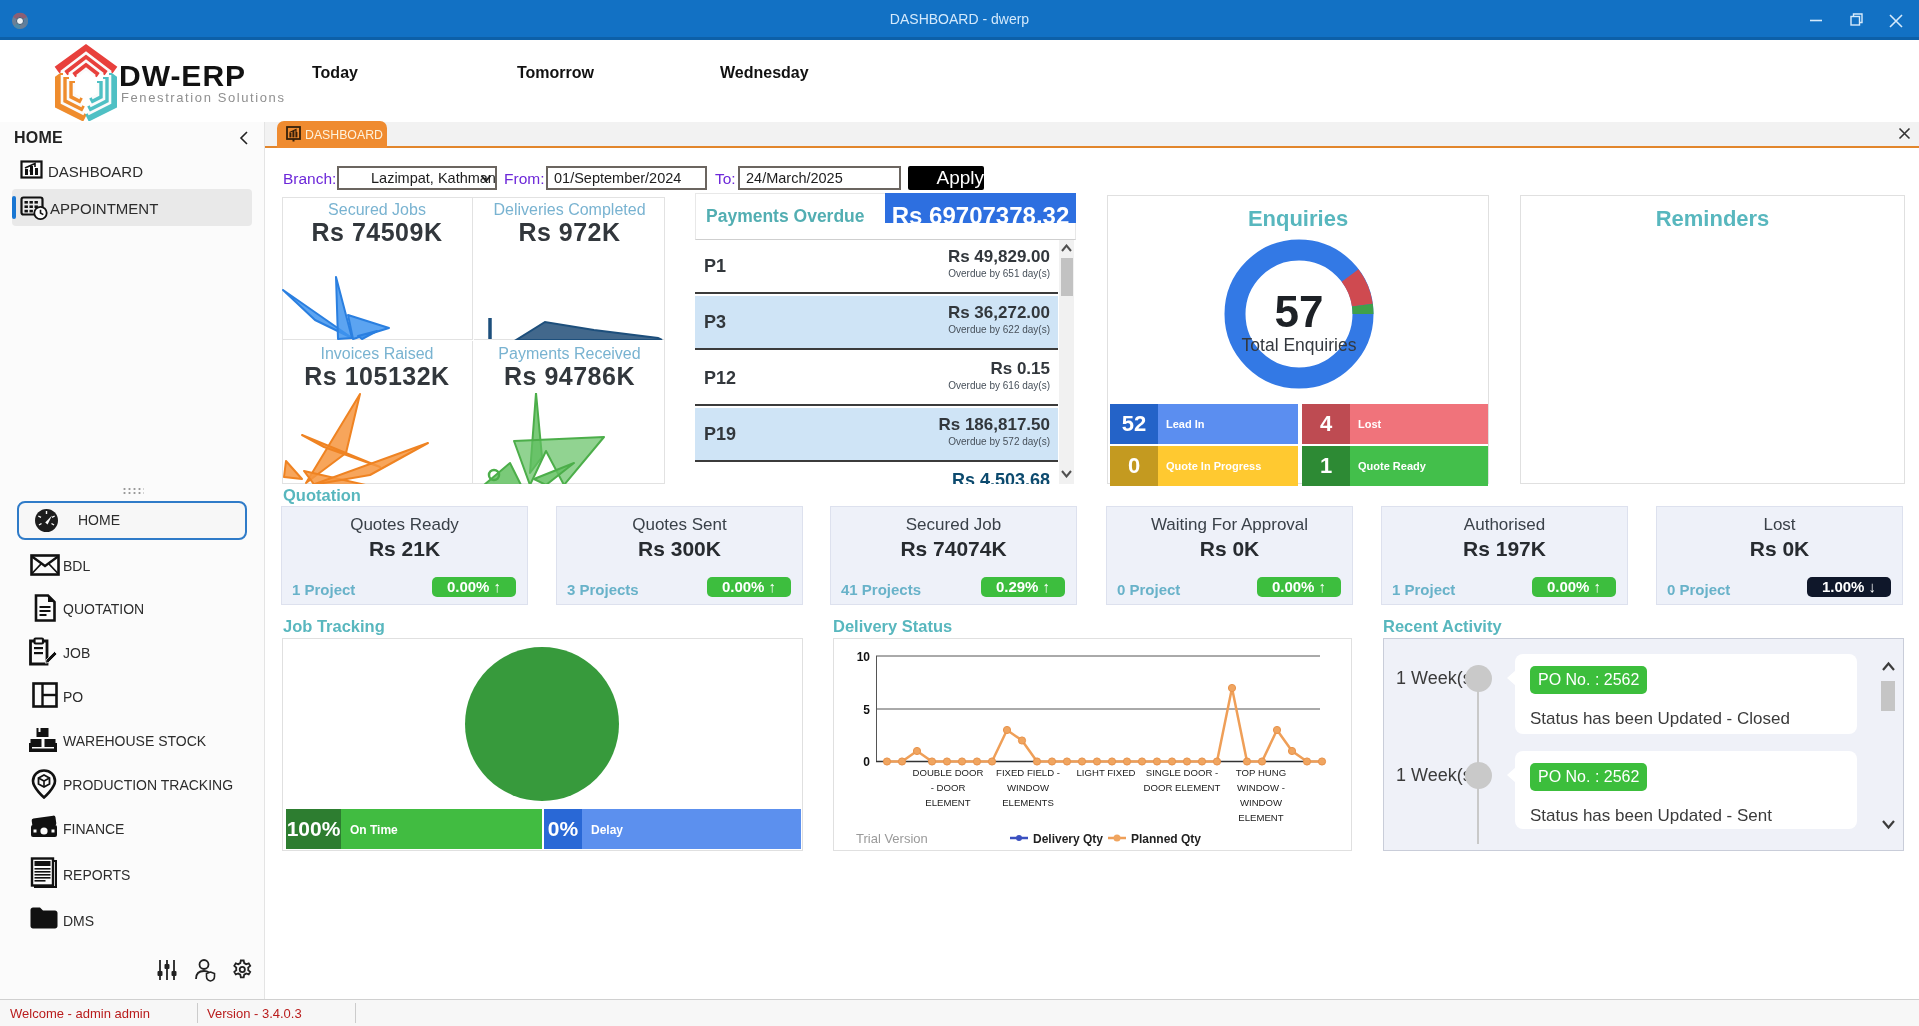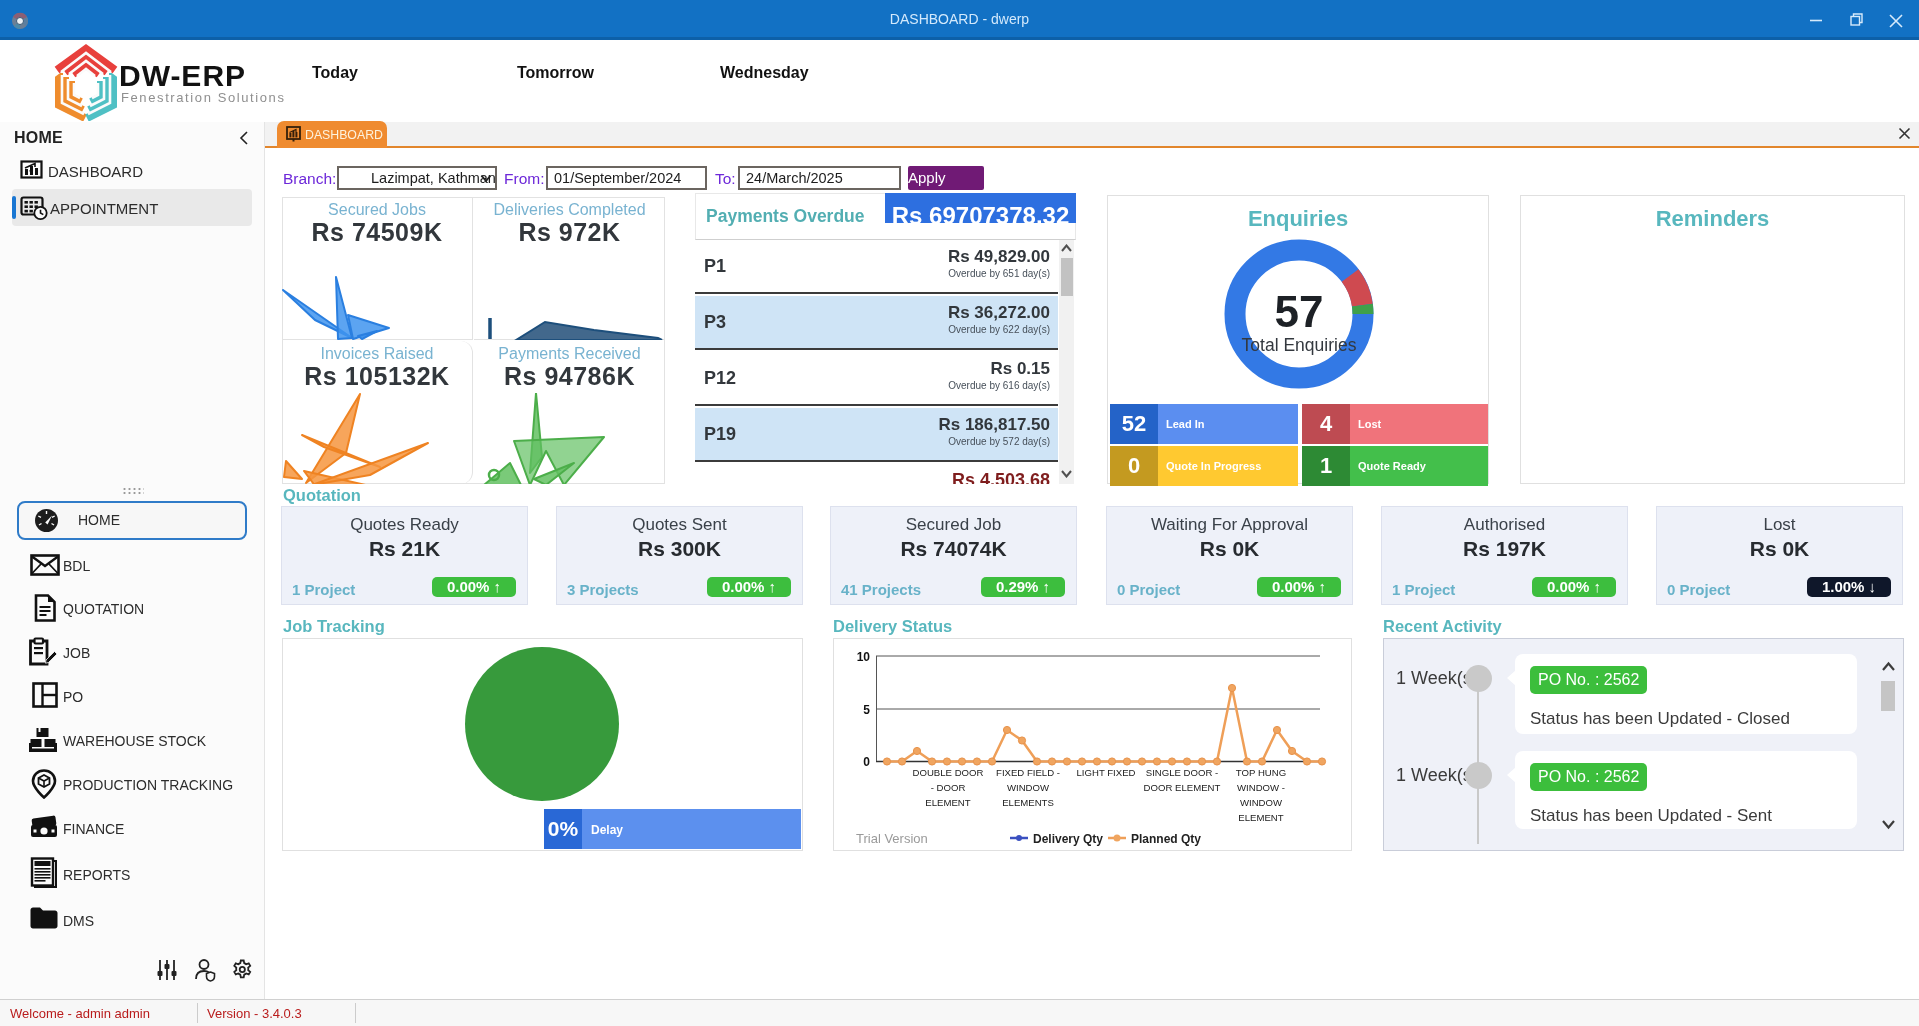--- a/index.html
+++ b/index.html
@@ -31,21 +31,21 @@
 .sdiv { position:absolute; top:3px; width:1px; height:20px; background:#cccccc; }
 
 
 #main { left:265px; top:122px; width:1654px; height:877px; background:#fff; }
 #tabstrip { left:265px; top:122px; width:1654px; height:26px; background:#f2f2f2; border-bottom:2px solid #e2862c; }
 #tab { left:277px; top:121px; width:110px; height:27px; background:#ef8b30; border-radius:7px 7px 0 0; color:#fdf2dd; font-size:12.3px; }
 
 
 .flabel { font-size:15.5px; color:#6d28d9; top:170px; }
 .finput { border:2px solid #6b6560; height:24px; white-space:nowrap; overflow:hidden; font-size:14.5px; color:#1d1d1d; background:#fff; top:166px; padding:0 6px; line-height:21px;}
-#applybtn { left:908px; top:166px; width:76px; height:24px; background:#701a75; color:#fff; font-size:15px; text-align:left; line-height:24px; border-radius:2px;}
+#applybtn { left:908px; top:166px; width:76px; height:24px; background:#000000; color:#fff; font-size:19px; text-align:right; line-height:24px; border-radius:2px;}
 
 
 #kpigrid { left:282px; top:197px; width:383px; height:287px; border:1px solid #e2e2e2; }
 .kpi { position:absolute; width:191px; height:143px; }
 .kpi .t { width:100%; text-align:center; position:absolute; top:4px; font-size:16px; color:#79b3d1; }
 .kpi .v { width:100%; text-align:center; position:absolute; top:21px; font-size:25px; font-weight:bold; color:#32373c; letter-spacing:0.5px;}
 #payhead-t { left:706px; top:206px; font-size:17.5px; font-weight:bold; color:#52aeb2; }
 #paybadge { left:885px; top:193px; width:191px; height:30px; background:#2d6fe0; color:#fff; font-weight:bold; font-size:24px; text-align:center; line-height:46px; }
 .payrow { position:absolute; left:695px; width:363px; height:54px; border-bottom:2px solid #3b3b3b; }
 .payrow .pname { position:absolute; left:9px; top:16px; font-size:18px; font-weight:bold; color:#32373c; }
@@ -344,21 +344,21 @@
   </svg>
 </div>
 <div class="abs kpi" style="left:474px;top:197px;border-bottom:1px solid #e2e2e2;">
   <div class="t">Deliveries Completed</div>
     <div class="v">Rs 972K</div>
   <svg class="abs" style="left:0;top:55px;" width="190" height="88" viewBox="0 0 190 88">
     <line x1="16" y1="66" x2="16" y2="87" stroke="#1d4f7c" stroke-width="3.5"></line>
     <path d="M42 88 L71 70 L120 78 L184 86 L188 88 Z" fill="#42688c" stroke="#1d4f7c" stroke-width="2"></path>
   </svg>
 </div>
-<div class="abs kpi" style="left:282px;top:341px;border-right:1px solid #e2e2e2;border-radius:12px;">
+<div class="abs kpi" style="left:282px;top:341px;border-right:1px solid #e2e2e2;">
   <div class="t">Invoices Raised</div>
     <div class="v">Rs 105132K</div>
   <svg class="abs" style="left:0;top:52px;" width="191" height="91" viewBox="0 0 191 91">
     <g fill="#f6953e" fill-opacity="0.85" stroke="#ef8322" stroke-width="2" stroke-linejoin="round">
       <path d="M78 1 L24 90 L64 60 Z"></path>
       <path d="M20 42 L98 74 L42 54 Z"></path>
       <path d="M22 78 L88 93 L34 94 Z"></path>
       <path d="M30 92 L146 50 L88 82 Z"></path>
       <path d="M4 68 L20 86 L2 84 Z"></path>
     </g>
@@ -395,21 +395,21 @@
   <div class="pname">P12</div>
     <div class="pamt">Rs 0.15</div>
     <div class="pdue">Overdue by 616 day(s)</div>
 </div>
 <div class="abs payrow bluerow" style="top:408px;">
   <div class="pname">P19</div>
     <div class="pamt">Rs 186,817.50</div>
     <div class="pdue">Overdue by 572 day(s)</div>
 </div>
 <div class="abs" style="left:695px;top:464px;width:363px;height:20px;overflow:hidden;">
-  <div style="position:absolute;right:8px;top:6px;font-size:18px;font-weight:bold;color:#7f1d1d;margin-left:45px;">Rs 4,503.68</div>
+  <div style="position:absolute;right:8px;top:6px;font-size:18px;font-weight:bold;color:#0c4a6e;margin-left:45px;">Rs 4,503.68</div>
 </div>
 
 <div class="abs" style="left:1059px;top:240px;width:15px;height:244px;background:#f1f1f1;">
   <svg style="position:absolute;left:2px;top:4px;" width="11" height="8" viewBox="0 0 11 8">
       <path d="M1 7 L5.5 1.5 L10 7" fill="none" stroke="#505050" stroke-width="2"></path>
     </svg>
   <div style="position:absolute;left:1.5px;top:18px;width:12px;height:38px;background:#c2c2c2;"></div>
   <svg style="position:absolute;left:2px;top:230px;" width="11" height="8" viewBox="0 0 11 8">
       <path d="M1 1 L5.5 6.5 L10 1" fill="none" stroke="#505050" stroke-width="2"></path>
     </svg>
@@ -482,20 +482,24 @@
 <div class="abs qcard" style="left:1656px;">
     <div class="qt">Lost</div>
     <div class="qv">Rs 0K</div>
     <div class="qp">0 Project</div>
     <div class="qb" style="background:#0f172a;">1.00% ↓</div>
   </div>
 
 <div class="abs secthead" style="left:283px;top:617px;">Job Tracking</div>
 <div class="abs panel" style="left:282px;top:638px;width:521px;height:213px;">
   <div class="abs" style="left:182px;top:8px;width:154px;height:154px;border-radius:50%;background:#379a3c;"></div>
+  <div class="abs jbar" style="left:3px;top:170px;width:256px;background:#41bc41;">
+      <div class="jnum" style="width:55px;background:#2d7d30;">100%</div>
+      <div class="jlbl" style="left:64px;">On Time</div>
+    </div>
   <div class="abs jbar" style="left:261px;top:170px;width:257px;background:#5c90ee;">
       <div class="jnum" style="width:38px;background:#2968d6;">0%</div>
       <div class="jlbl" style="left:47px;">Delay</div>
     </div>
 </div>
 
 <div class="abs secthead" style="left:833px;top:617px;">Delivery Status</div>
 <div class="abs panel" style="left:833px;top:638px;width:519px;height:213px;" id="delivpanel">
   <svg class="abs" style="left:0;top:0;" width="517" height="211" viewBox="0 0 517 211">
     <text x="36" y="22" text-anchor="end" font-size="12" fill="#111" font-weight="bold">10</text>

